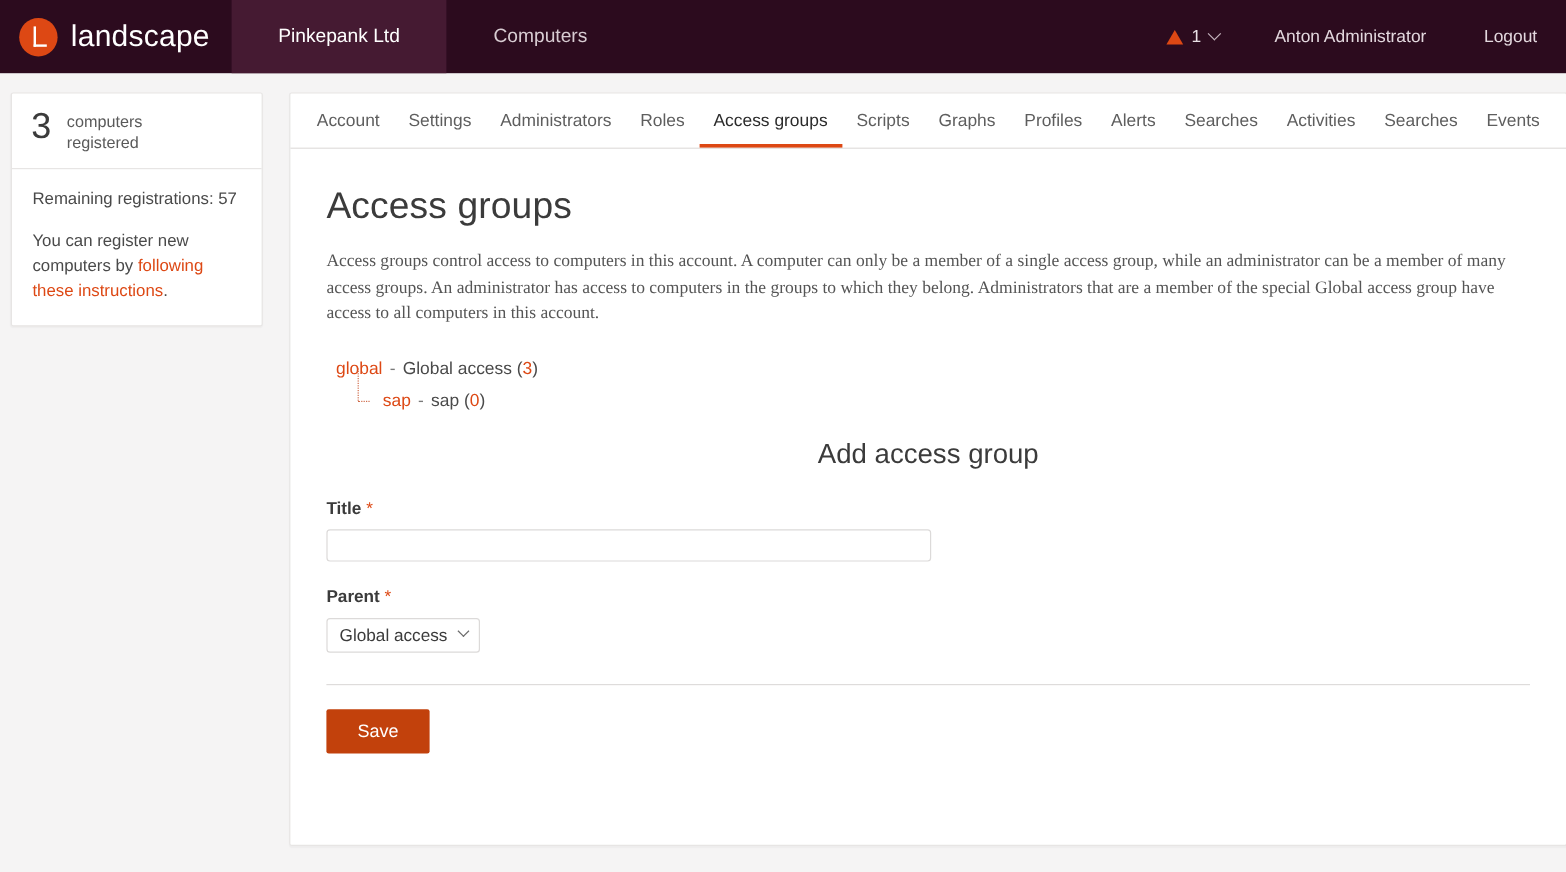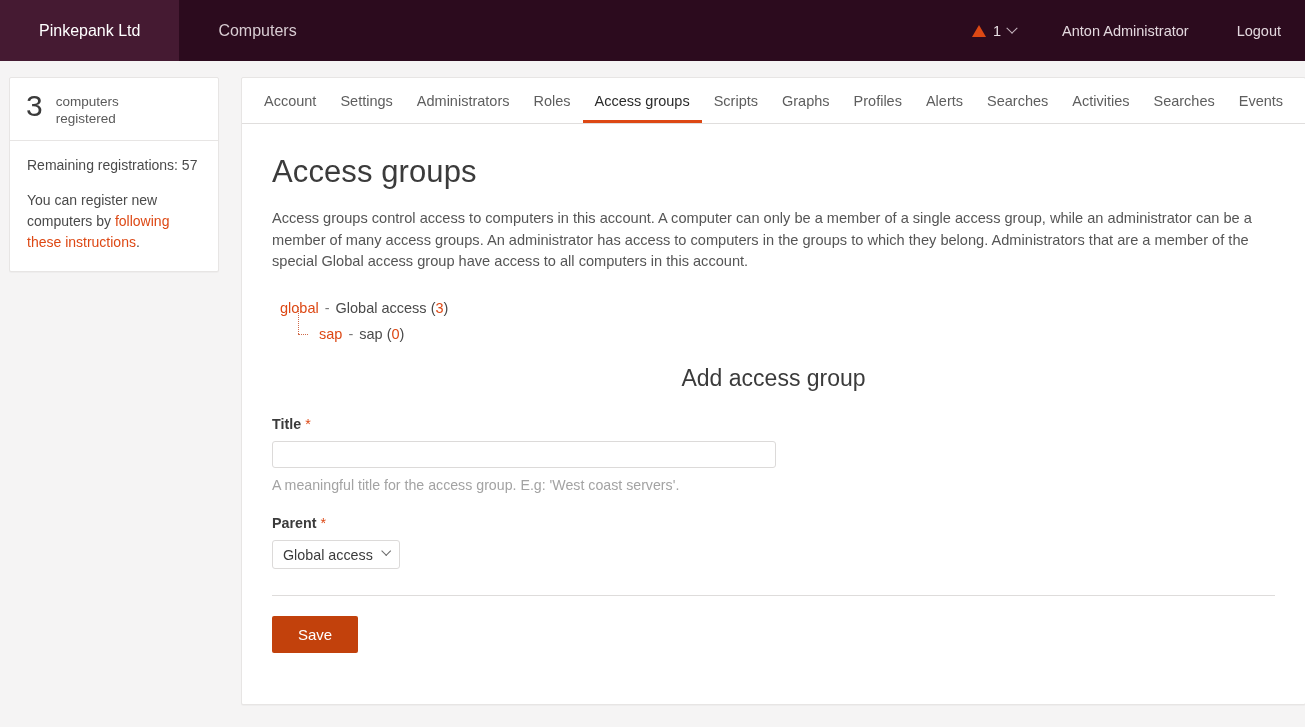--- a/index.html
+++ b/index.html
@@ -174,20 +174,21 @@
     font-weight: 400;
     color: #3b3b3b;
     letter-spacing: .1px;
   }
   p.desc {
     margin: 0 0 22px 0;
     font-size: 14.6px;
     line-height: 1.49;
     color: #555555;
     max-width: 1000px;
+    font-family: Liberation Serif, serif;
   }
 
   
   .tree { margin: 0 0 10px 8px; font-size: 14.5px; color: #4a4a4a; }
   .tree-row { display: flex; align-items: center; height: 26px; }
   .tree-row.child { padding-left: 14px; position: relative; }
   .tree-row.child::before {
     content: "";
     position: absolute;
     left: 18px; top: -14px;
@@ -278,20 +279,24 @@
     font-size: 15px;
     padding: 11px 26px;
     cursor: pointer;
     line-height: 1;
   }
 </style>
 </head>
 <body>
 
 <div class="header">
+  <div class="brand">
+    <span class="logo-mark"></span>
+    <span class="brand-name">landscape</span>
+  </div>
   <div class="nav-left">
     <a class="nav-item active">Pinkepank Ltd</a>
     <a class="nav-item">Computers</a>
   </div>
   <div class="header-right">
     <div class="alert-chip">
       <span class="tri"></span>
       <span>1</span>
       <span class="chev"></span>
     </div>
@@ -359,21 +364,20 @@
         </div>
       </div>
 
       <h2 class="subtitle">Add access group</h2>
 
       <div class="field">
         <label class="fl"><span>Title</span>
           <span class="req">*</span>
         </label>
         <input class="text" type="text" value="" style="">
-        <p class="hint">A meaningful title for the access group. E.g: 'West coast servers'.</p>
       </div>
 
       <div class="field">
         <label class="fl"><span>Parent</span>
           <span class="req">*</span>
         </label>
         <div class="selectbox">
           <span>Global access</span>
           <span class="chev-dark"></span>
         </div>

